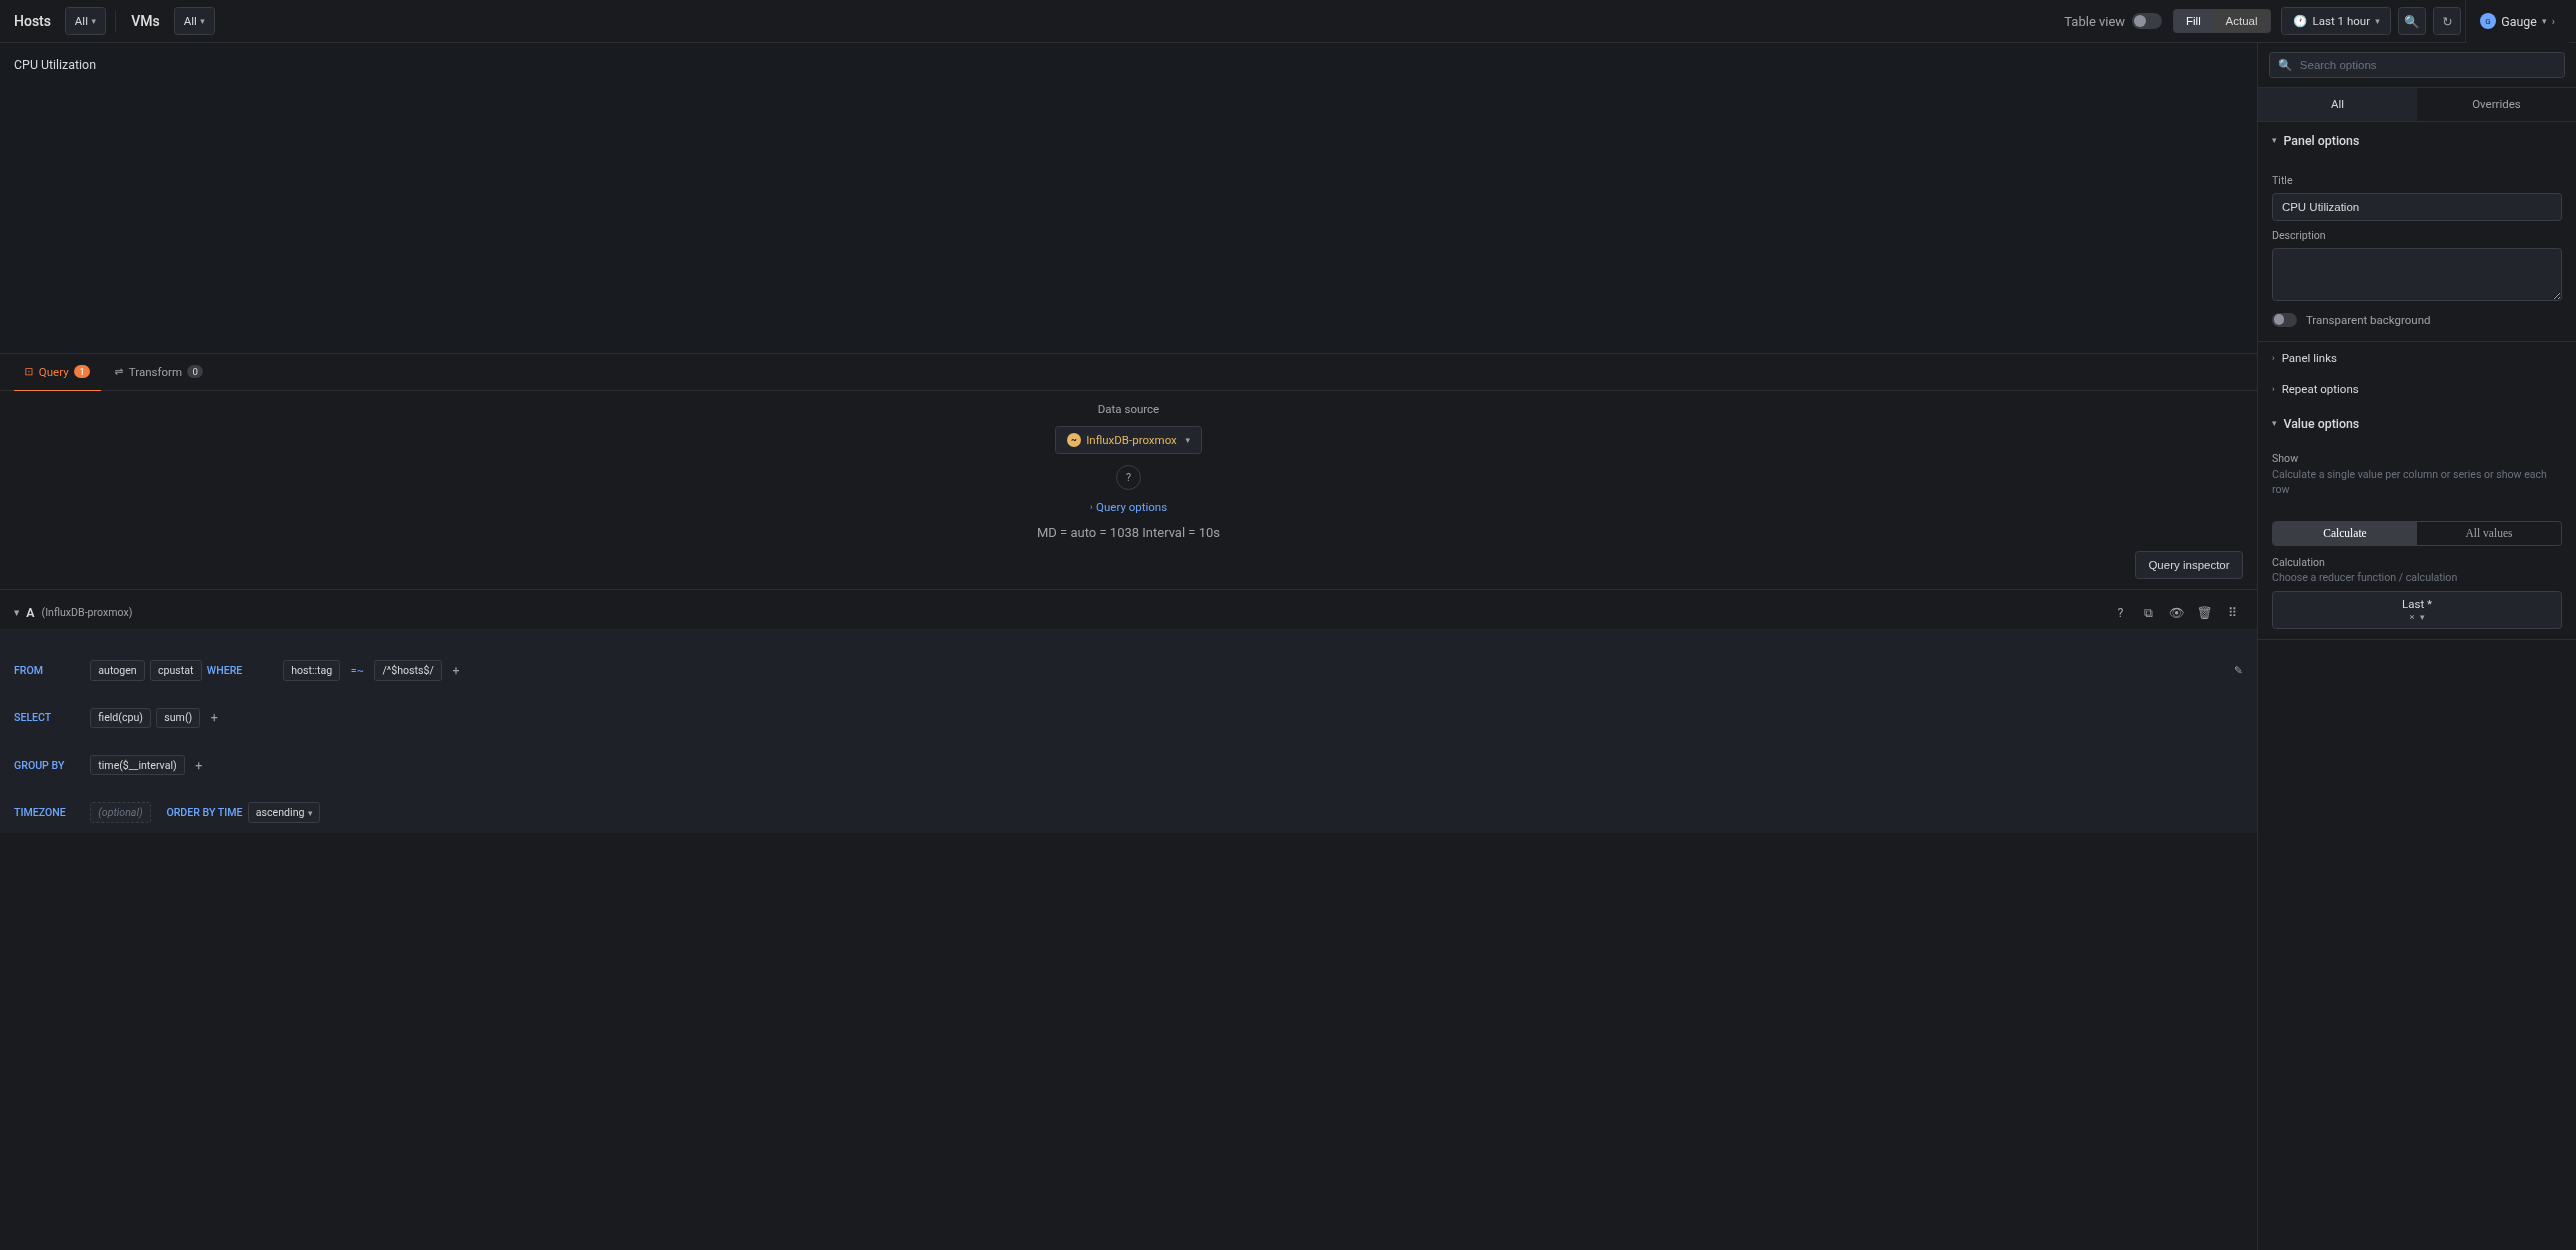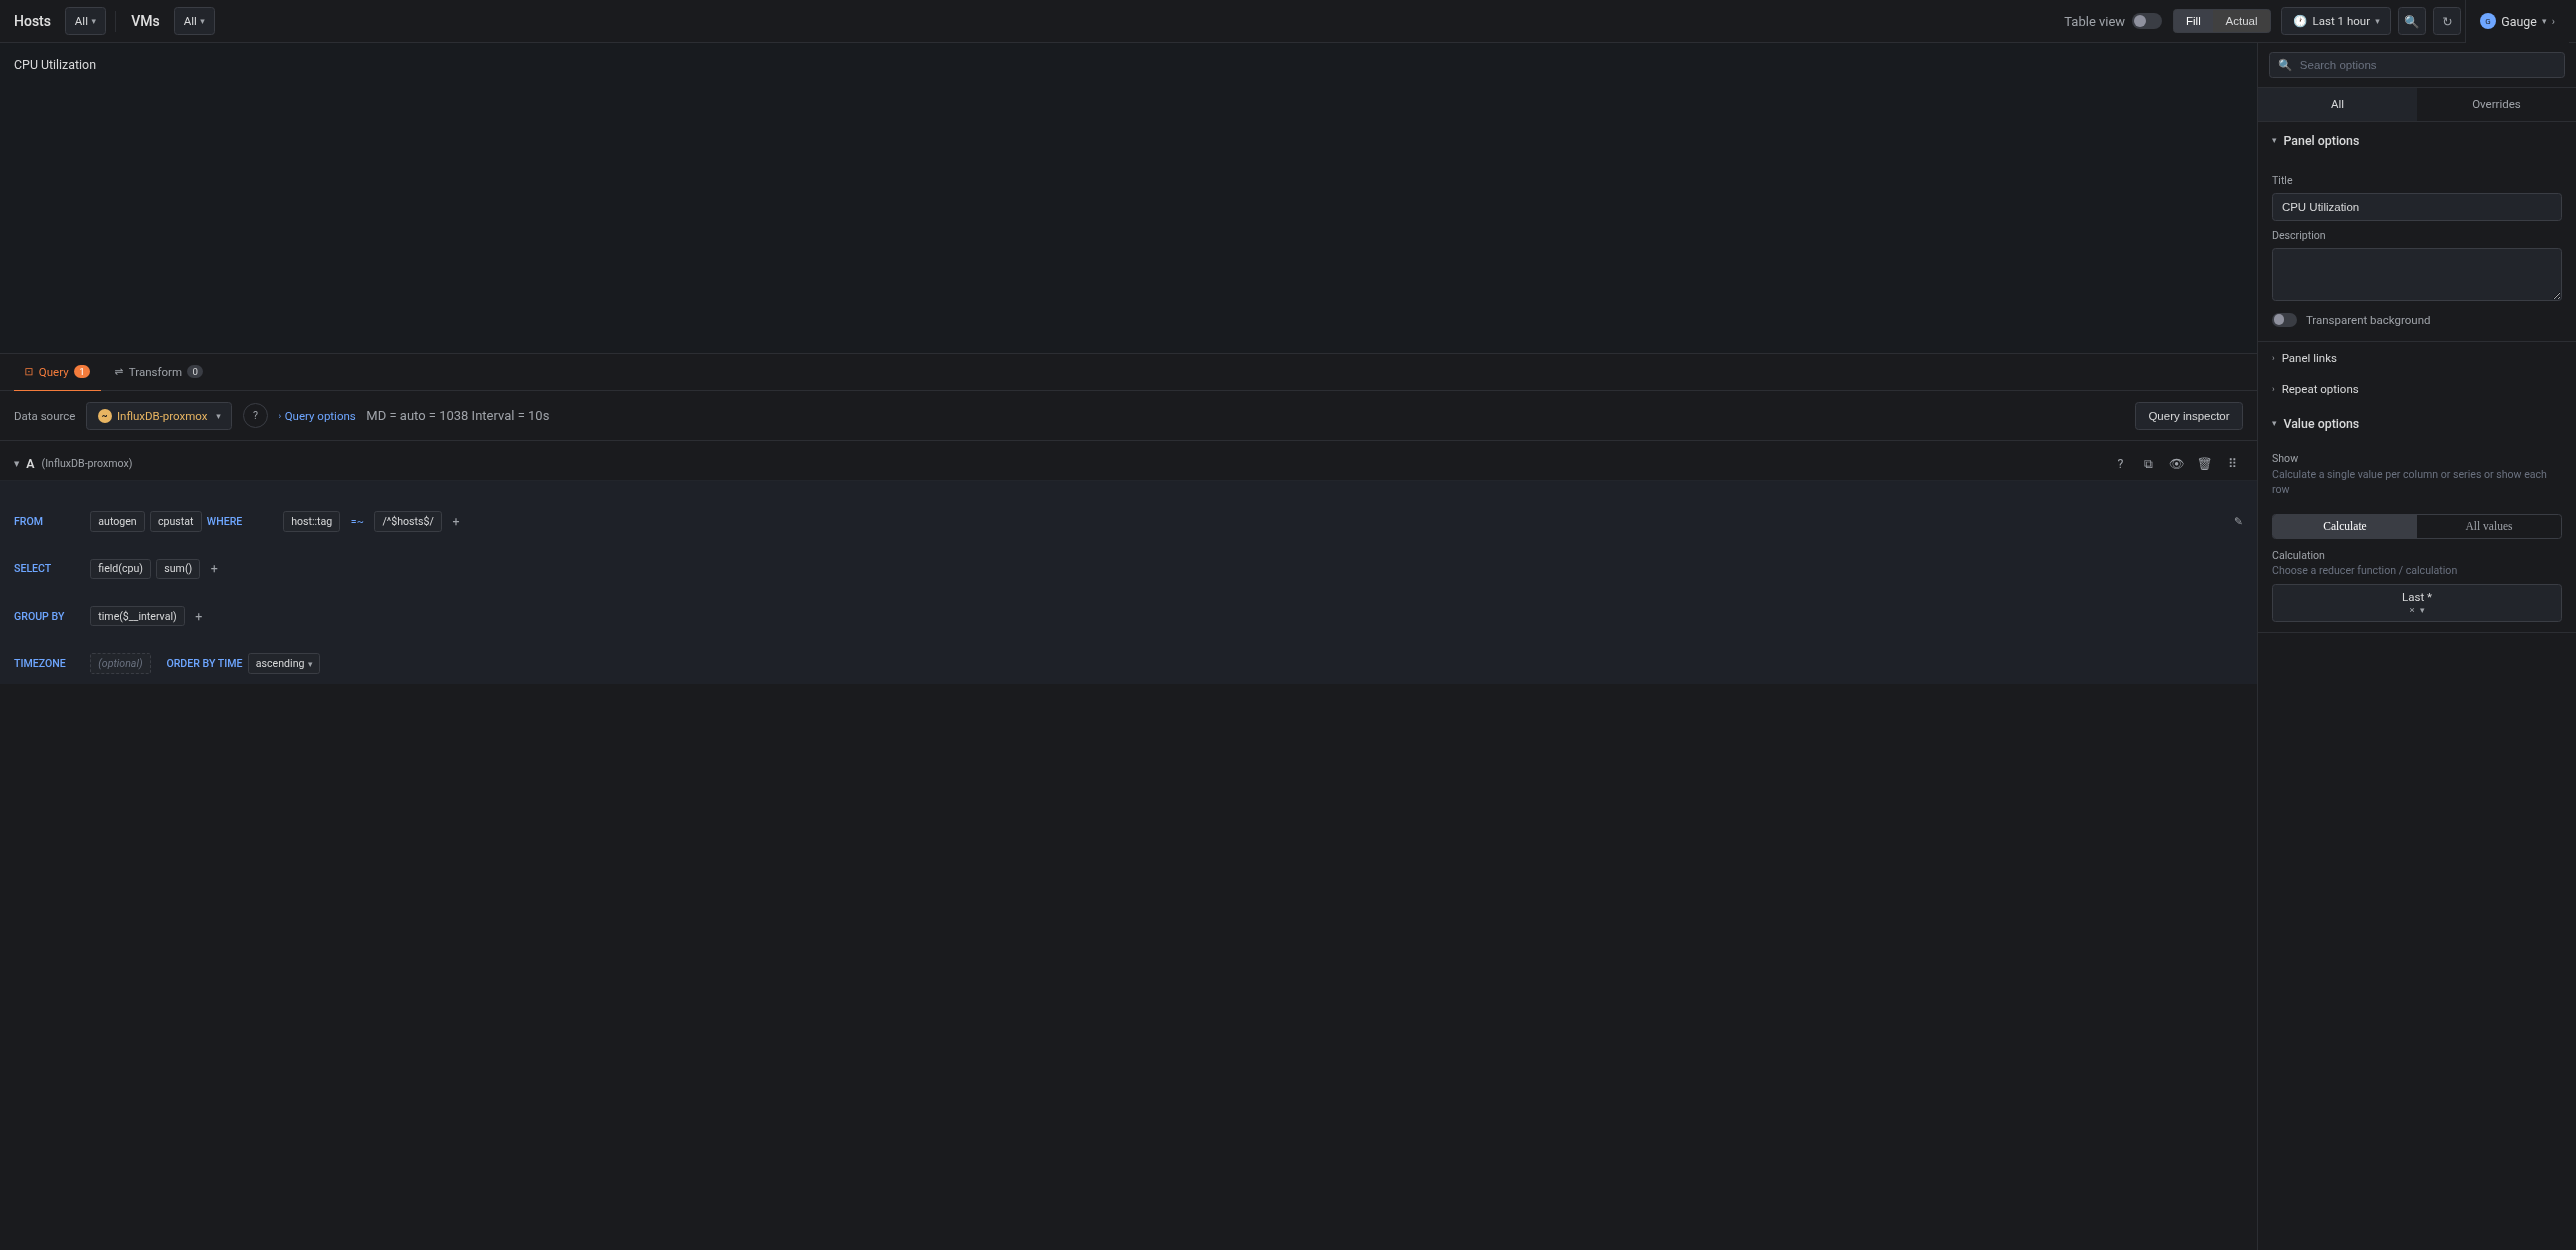--- a/index.html
+++ b/index.html
@@ -220,20 +220,21 @@
     }
 
     
     .datasource-row {
       display: flex;
       align-items: center;
       padding: 10.6px 14px;
       gap: 10.6px;
       background: #1a1b1e;
       border-bottom: 0.9px solid #2c2e33;
+      flex-direction: column;
     }
     .datasource-label {
       color: #9fa3a9;
       font-size: 11.5px;
     }
     .datasource-select {
       display: flex;
       align-items: center;
       gap: 5.3px;
       background: #22252b;
@@ -547,21 +548,21 @@
       color: #9fa3a9;
     }
     .subsection-header .chevron { font-size: 8.9px; }
     .subsection-title { font-size: 11.5px; color: #d8d9da; }
 
     
     .value-section {
       padding: 10.6px 14px;
     }
     .value-label { font-size: 10.6px; color: #9fa3a9; margin-bottom: 3.5px; }
-    .value-desc { font-size: 10.6px; color: #6b7280; margin-bottom: 16px; line-height: 1.4; }
+    .value-desc { font-size: 10.6px; color: #6b7280; margin-bottom: 23px; line-height: 1.4; }
     .btn-row {
       display: flex;
       gap: 0;
       border: 0.9px solid #3a3d44;
       border-radius: 3.5px;
       overflow: hidden;
     }
     .btn-row .opt-btn {
       flex: 1;
       padding: 5.3px 8.9px;

